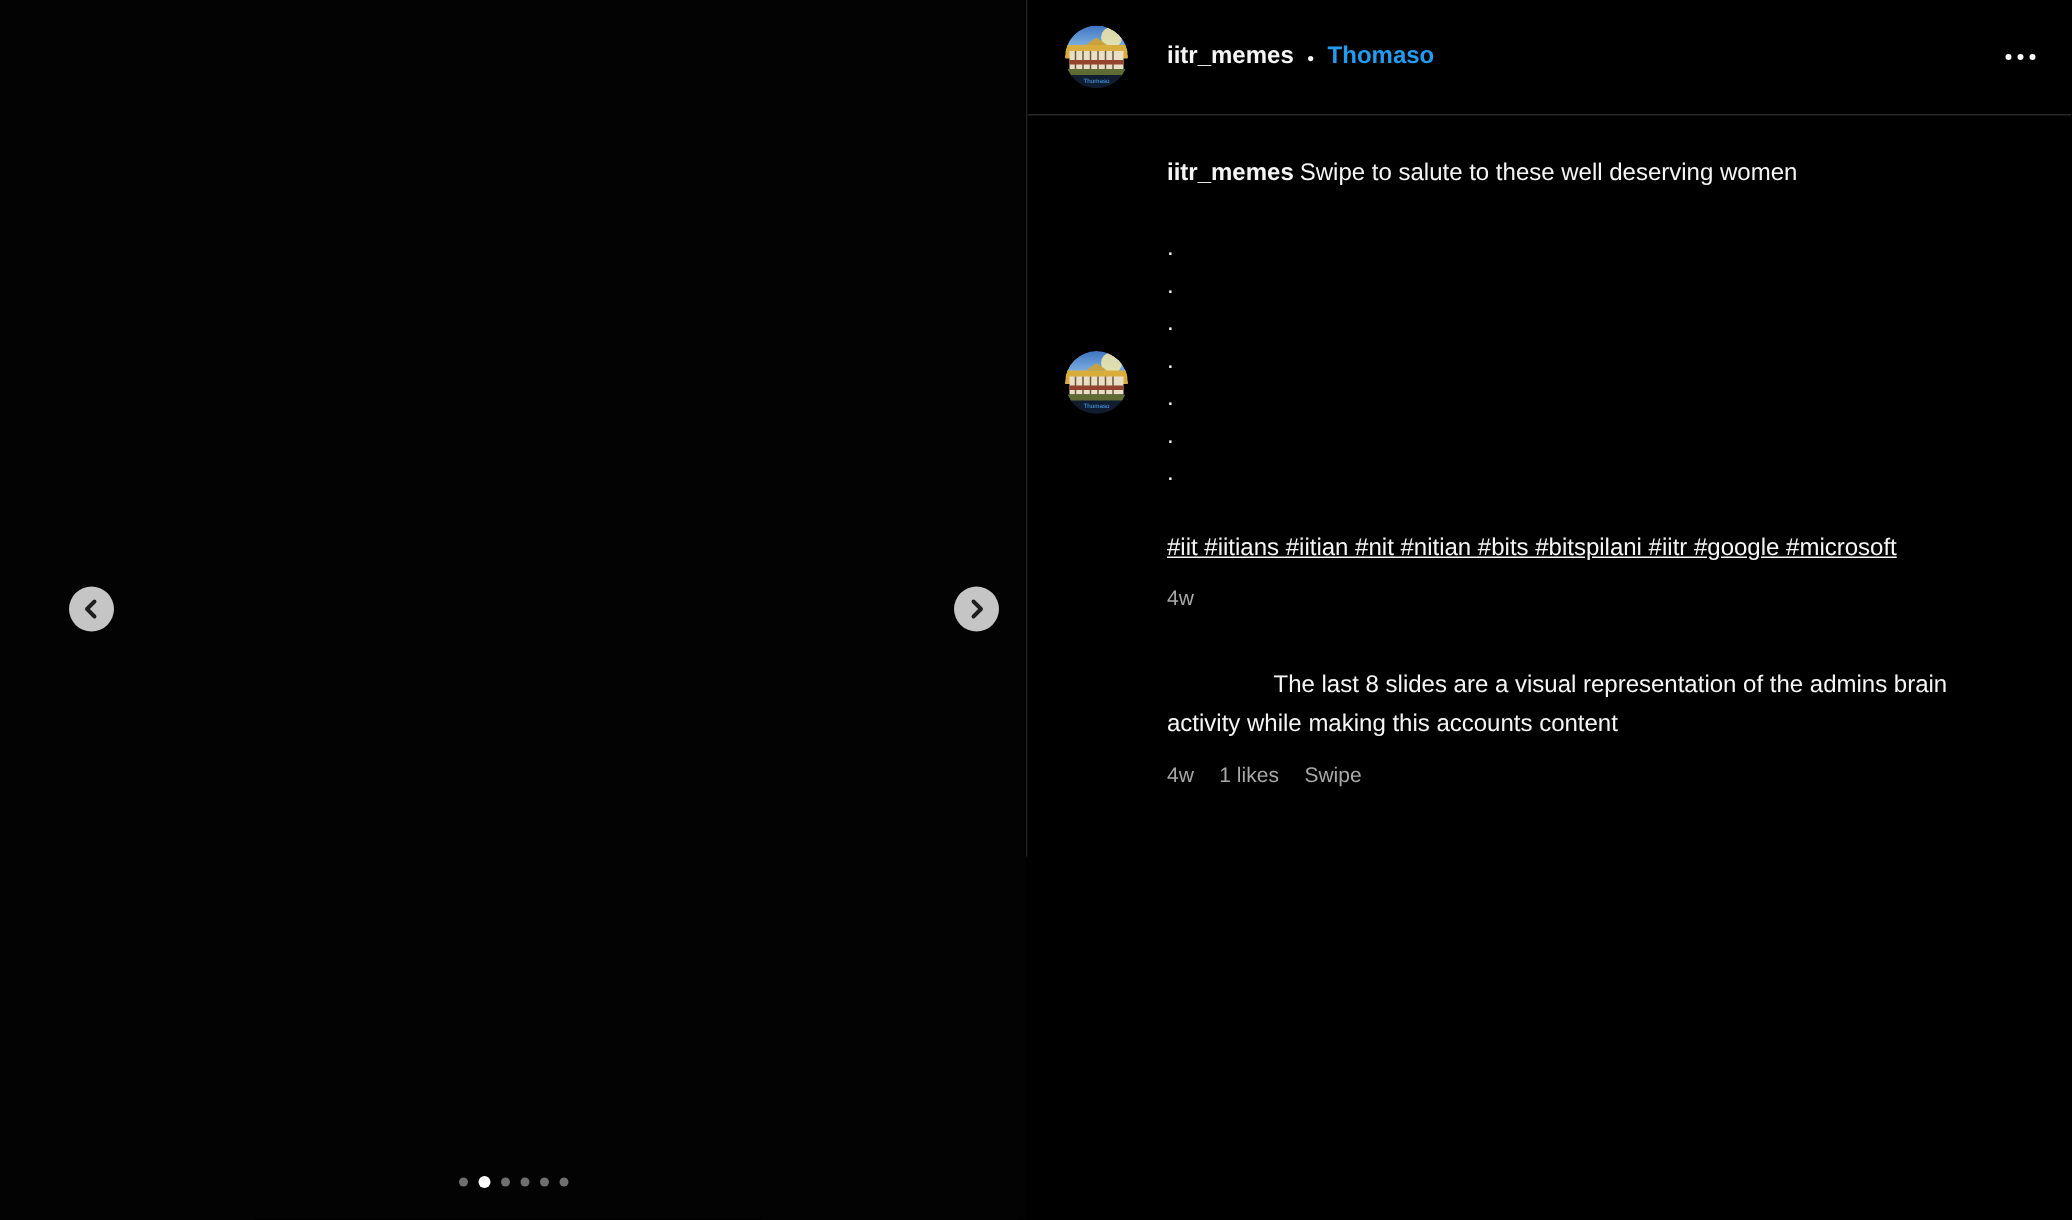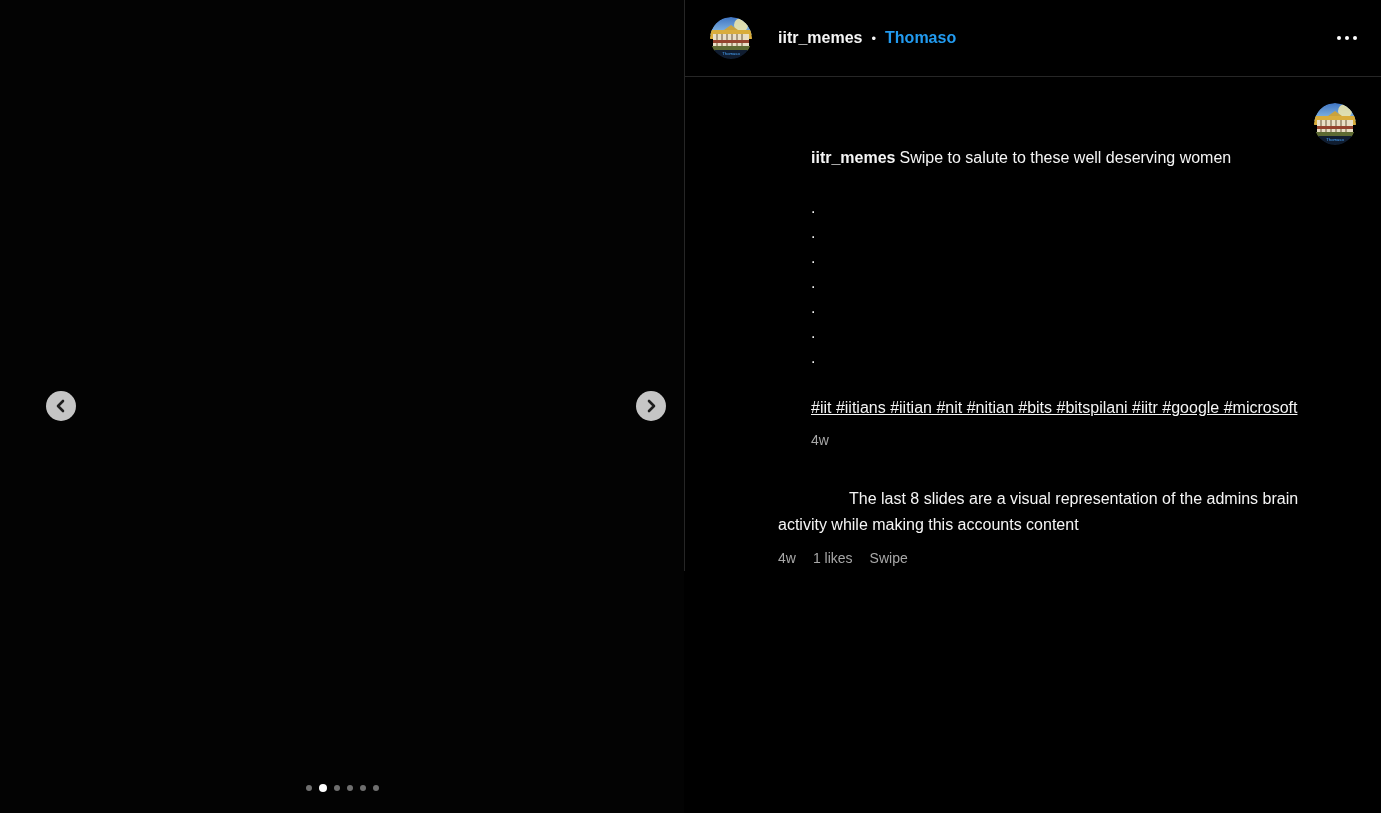--- a/index.html
+++ b/index.html
@@ -30,21 +30,21 @@
             display:block; cursor:pointer; }
   .header-user { margin-left:26px; display:flex; align-items:center; }
   .username { color:#f5f5f5; font-weight:700; font-size:16px; cursor:pointer; }
   .sep-dot { color:#f5f5f5; font-size:13px; margin:0 9px; }
   .follow-link { color:#229bf0; font-weight:600; font-size:16px; cursor:pointer; }
   .more-btn { margin-left:auto; background:none; border:none; display:flex; gap:4px;
               padding:8px 4px; cursor:pointer; }
   .more-btn i { width:4px; height:4px; border-radius:50%; background:#ffffff; display:block; }
 
   .panel-body { padding:26px 25px 0 25px; }
-  .caption-row { display:flex; align-items:flex-end;flex-direction:column; }
+  .caption-row { display:flex; align-items:center; }
   .text-col { margin-left:26px; width:545px; color:#f5f5f5; font-size:16px; line-height:25px; }
   .caption-line .username { font-weight:700; }
   .caption-text { margin-left:4px; font-weight:400; }
   .dots-block { white-space:pre-line; margin-top:25px; }
   .hashtags { margin-top:25px; color:#f5f5f5; cursor:pointer;text-decoration:underline; }
   .time-small { display:block; margin-top:12px; color:#a8a8a8; font-size:14px; line-height:16px; }
 
   .comment-block { margin-top:38px; }
   .comment-text { color:#f5f5f5; font-size:16px; line-height:26px; width:545px;
                   text-indent:71px; }

